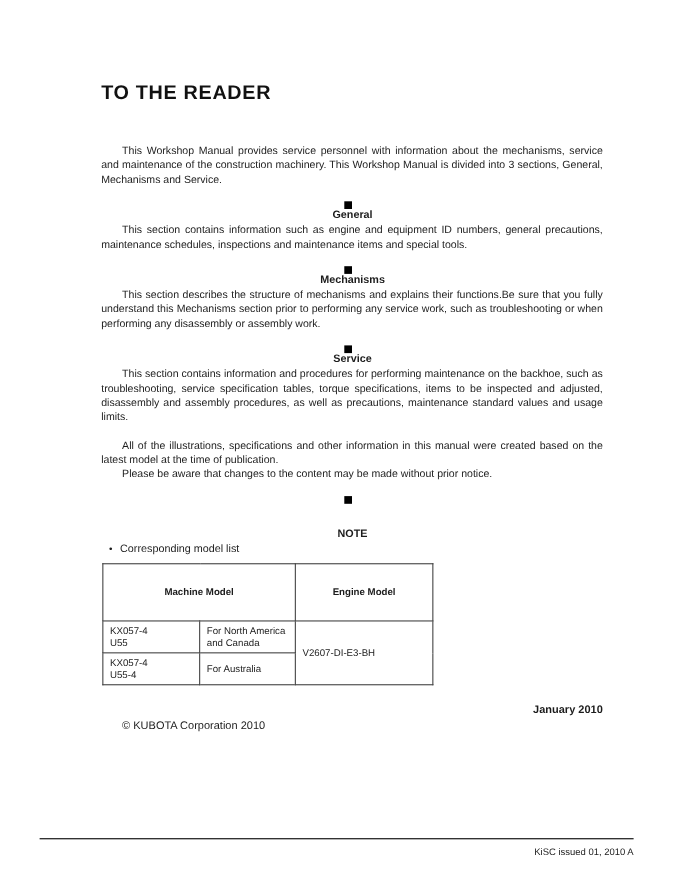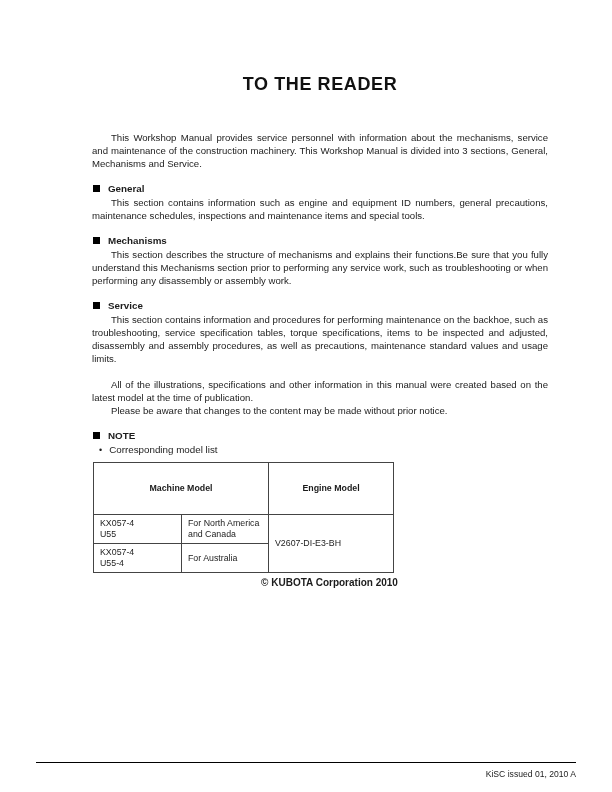--- a/index.html
+++ b/index.html
@@ -13,41 +13,42 @@
     color: #1c1c1c;
     overflow: hidden;
   }
   .content {
     position: absolute;
     left: 92px;
     top: 74px;
     width: 456px;
   }
   .doc-title {
-    text-align: center;
+    text-align: left;
     font-weight: bold;
     font-size: 18px;
     letter-spacing: 0.6px;
     color: #111;
     margin-bottom: 36px;
   }
   p.body {
     font-size: 9.6px;
     line-height: 13px;
     text-align: justify;
   }
   p.indent { text-indent: 19px; }
   .gap-s { margin-top: 13px; }
-  .gap-m { margin-top: 26px; }
+  .gap-m { margin-top: 26px; gap: 22px; }
   .sec-head {
     display: flex;
     align-items: center;
     font-weight: bold;
     font-size: 9.8px;
     margin: 13px 0 2px 1px;
+    flex-direction: column;
   }
   .sq {
     width: 7px; height: 7px;
     background: #000;
     display: inline-block;
     margin-right: 8px;
     flex: 0 0 auto;
   }
   .note-item {
     display: flex;
@@ -81,25 +82,24 @@
   td.c-region { width: 87px; }
   td.c-engine { width: 125px; text-align: center; }
   .cell-line { display: block; }
   .date-line {
     text-align: right;
     font-weight: bold;
     font-size: 10px;
     margin-top: 17px;
   }
   .copyright-line {
-    font-weight: bold;
+    font-weight: normal;
     font-size: 10px;
     margin-top: 4px;
     margin-left: 19px;
-    text-align: center;
   }
   .footer-rule {
     position: absolute;
     left: 36px;
     right: 36px;
     bottom: 29px;
     border-top: 1px solid #000;
   }
   .footer-text {
     position: absolute;
@@ -166,19 +166,20 @@
       <tr>
         <td class="c-model">
           <span class="cell-line">KX057-4</span>
           <span class="cell-line">U55-4</span>
         </td>
         <td class="c-region">For Australia</td>
       </tr>
     </tbody>
       </table>
 
+    <div class="date-line">January 2010</div>
     <div class="copyright-line">© KUBOTA Corporation 2010</div>
 
   </div>
 
   <div class="footer-rule"></div>
   <div class="footer-text">KiSC issued 01, 2010 A</div>
 </div>
 
 </body></html>

